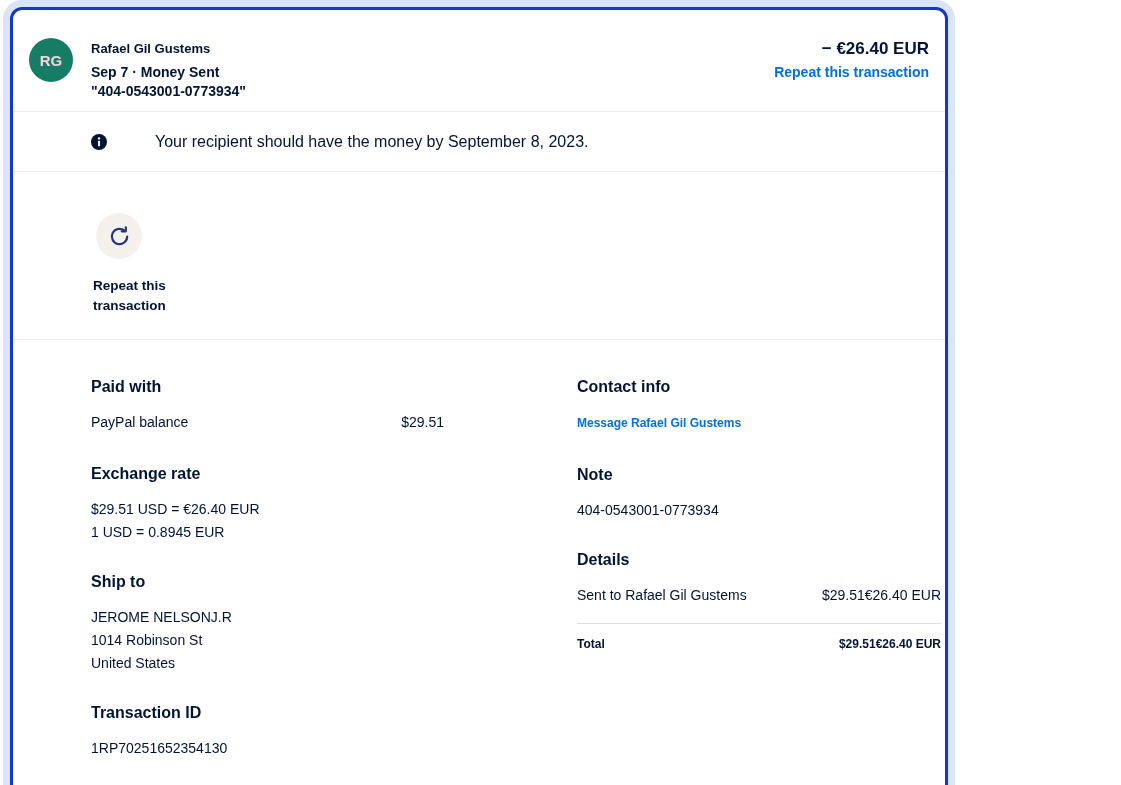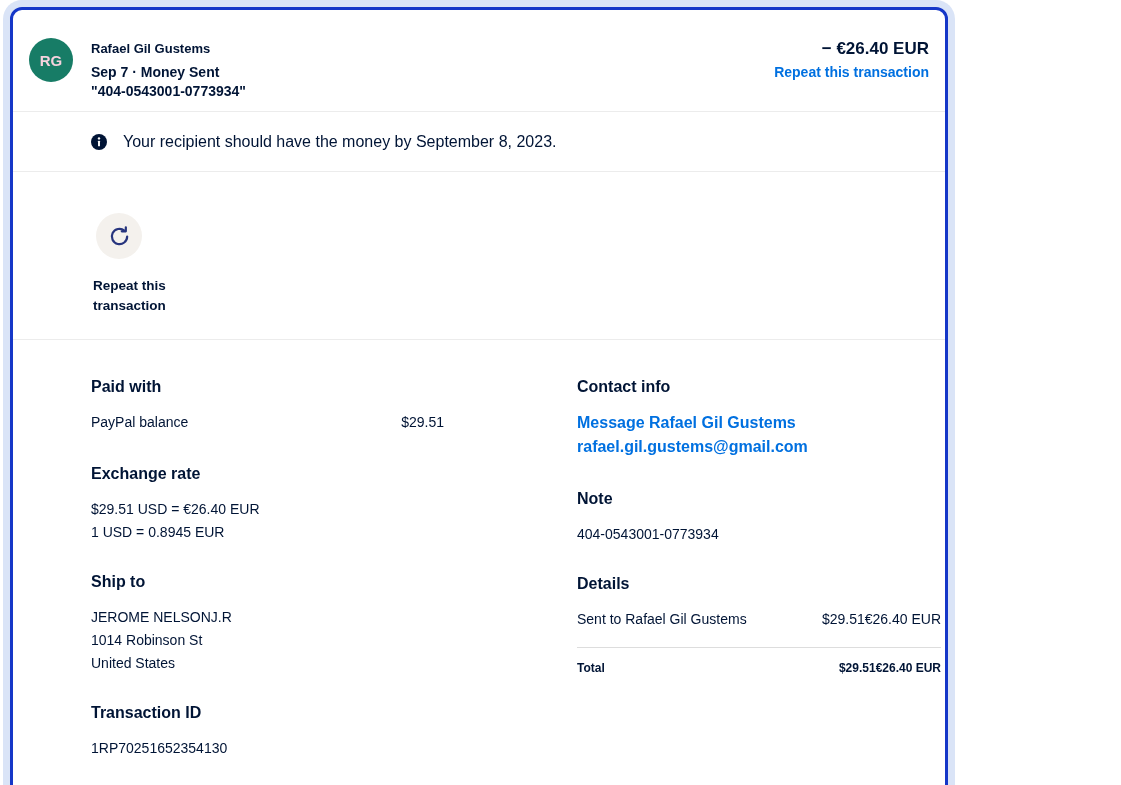--- a/index.html
+++ b/index.html
@@ -22,41 +22,41 @@
   .hdr-name { font-size:13px; font-weight:700; line-height:22px; }
   .hdr-meta { font-size:14px; font-weight:600; line-height:20px; margin-top:2px; }
   .hdr-quote { font-size:14px; font-weight:600; line-height:19px; }
   .hdr-right { text-align:right; }
   .hdr-amount { font-size:17px; font-weight:700; line-height:22px; }
   .hdr-link { display:inline-block; margin-top:4px; font-size:14px; font-weight:700;
     color:#0070e0; text-decoration:none; cursor:pointer; }
 
   
   .notice { height:60px; display:flex; align-items:center; padding-left:78px;
-    border-bottom:1px solid #ececec; }
+    border-bottom:1px solid #ececec;gap:32px; }
   .notice svg { flex:0 0 auto; }
   .notice-text { margin-left:16px; font-size:16px; line-height:22px; }
 
   
   .repeat-sec { height:168px; padding:41px 0 0 80px; border-bottom:1px solid #ececec; }
   .repeat-btn { width:46px; height:46px; border-radius:50%; background:#f4f1ed;
     border:none; margin-left:3px; display:flex; align-items:center; justify-content:center;
     cursor:pointer; }
   .repeat-label { margin-top:17px; width:92px; font-size:13.5px; font-weight:600;
     line-height:20px; cursor:pointer; }
 
   
   .details { height:453px; padding:36px 4px 0 78px; display:grid;
     grid-template-columns:353px 1fr; column-gap:133px; align-items:start; }
   .h { font-size:16px; font-weight:700; line-height:22px; margin-bottom:13px; }
   .body-line { font-size:14px; line-height:23px; }
   .row { display:flex; justify-content:space-between; align-items:flex-start; }
   .blk { margin-bottom:29px; }
   .blk-lg { margin-bottom:27px; }
-  .link-line { display:block; font-size:16px; font-weight:700; line-height:24px;
+  .link-line { display:block; font-size:12px; font-weight:700; line-height:24px;
     color:#0070e0; text-decoration:none; cursor:pointer; }
   .sum-label { width:170px; }
   .sum-div { border:none; border-top:1px solid #dddddd; margin:16px 0 13px; }
   .total-row { font-size:12px; font-weight:700; }
 
   
   .footer-strip { height:89px; background:#f1eeea; }
 </style>
 </head>
 <body>
@@ -122,21 +122,20 @@
       <div>
         <div class="h">Transaction ID</div>
         <div class="body-line">1RP70251652354130</div>
       </div>
     </div>
 
     <div>
       <div class="blk">
         <div class="h">Contact info</div>
         <a class="link-line">Message Rafael Gil Gustems</a>
-        <a class="link-line">rafael.gil.gustems@gmail.com</a>
       </div>
 
       <div class="blk-lg">
         <div class="h">Note</div>
         <div class="body-line">404-0543001-0773934</div>
       </div>
 
       <div>
         <div class="h">Details</div>
         <div class="row body-line">

